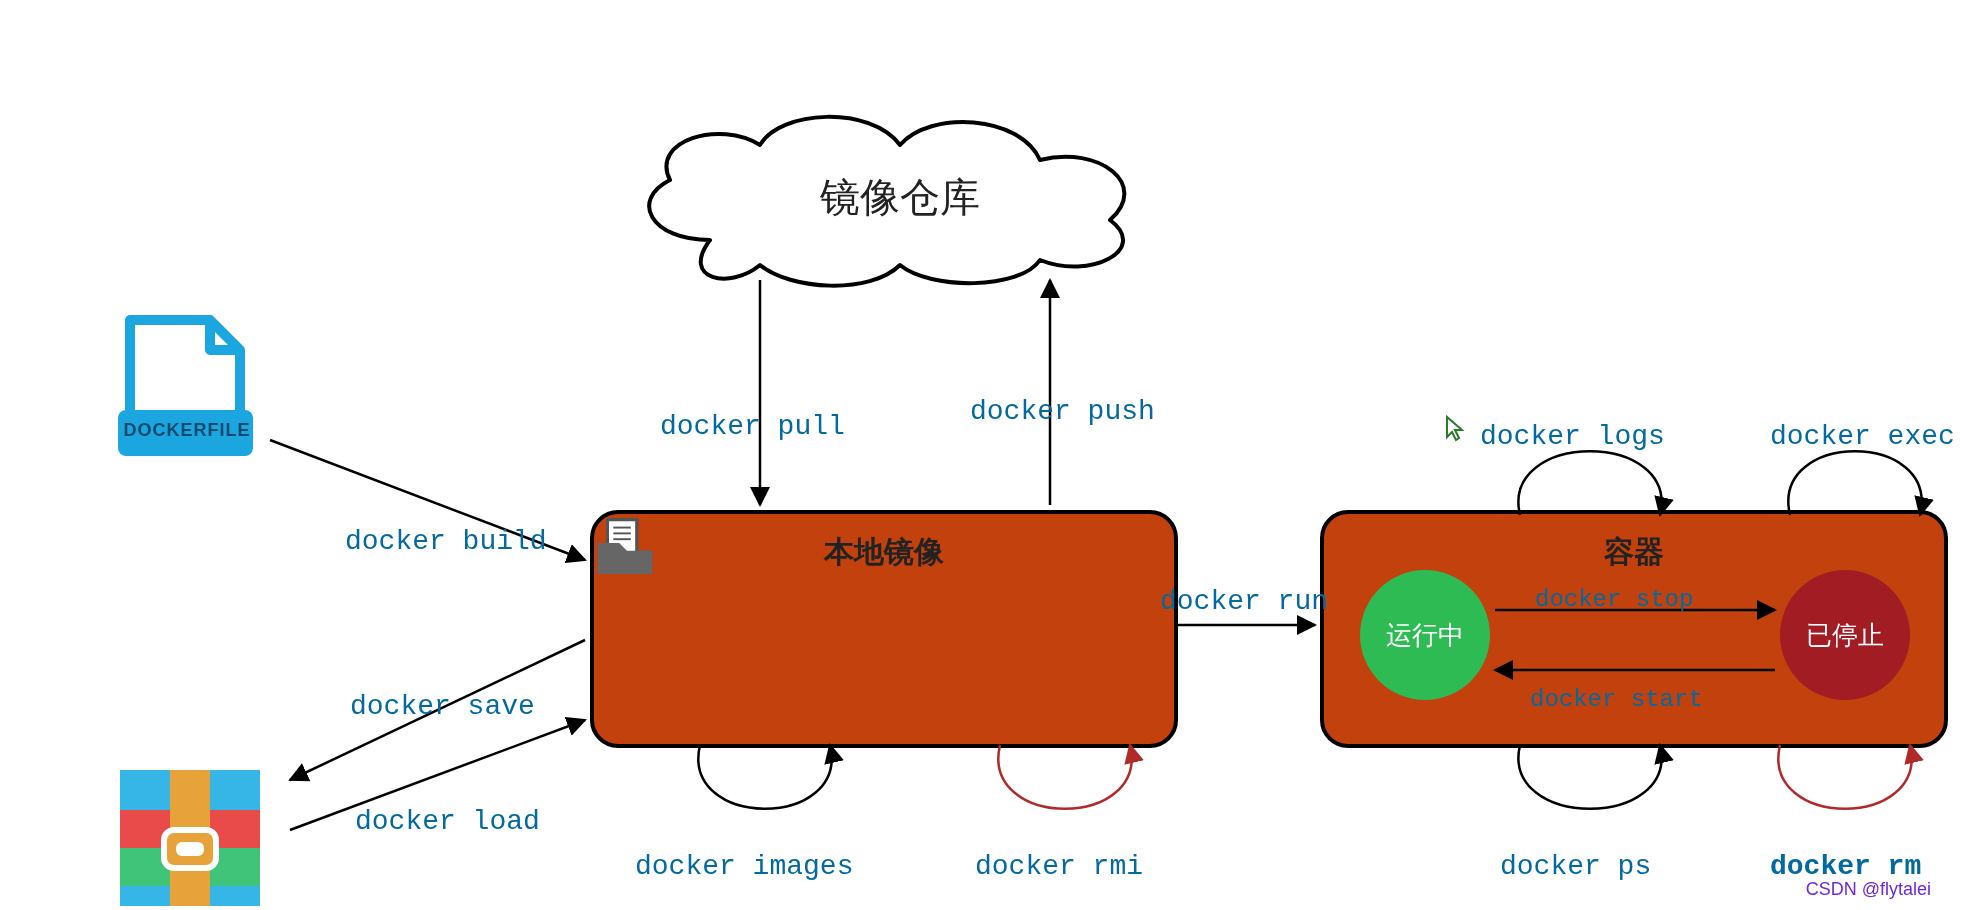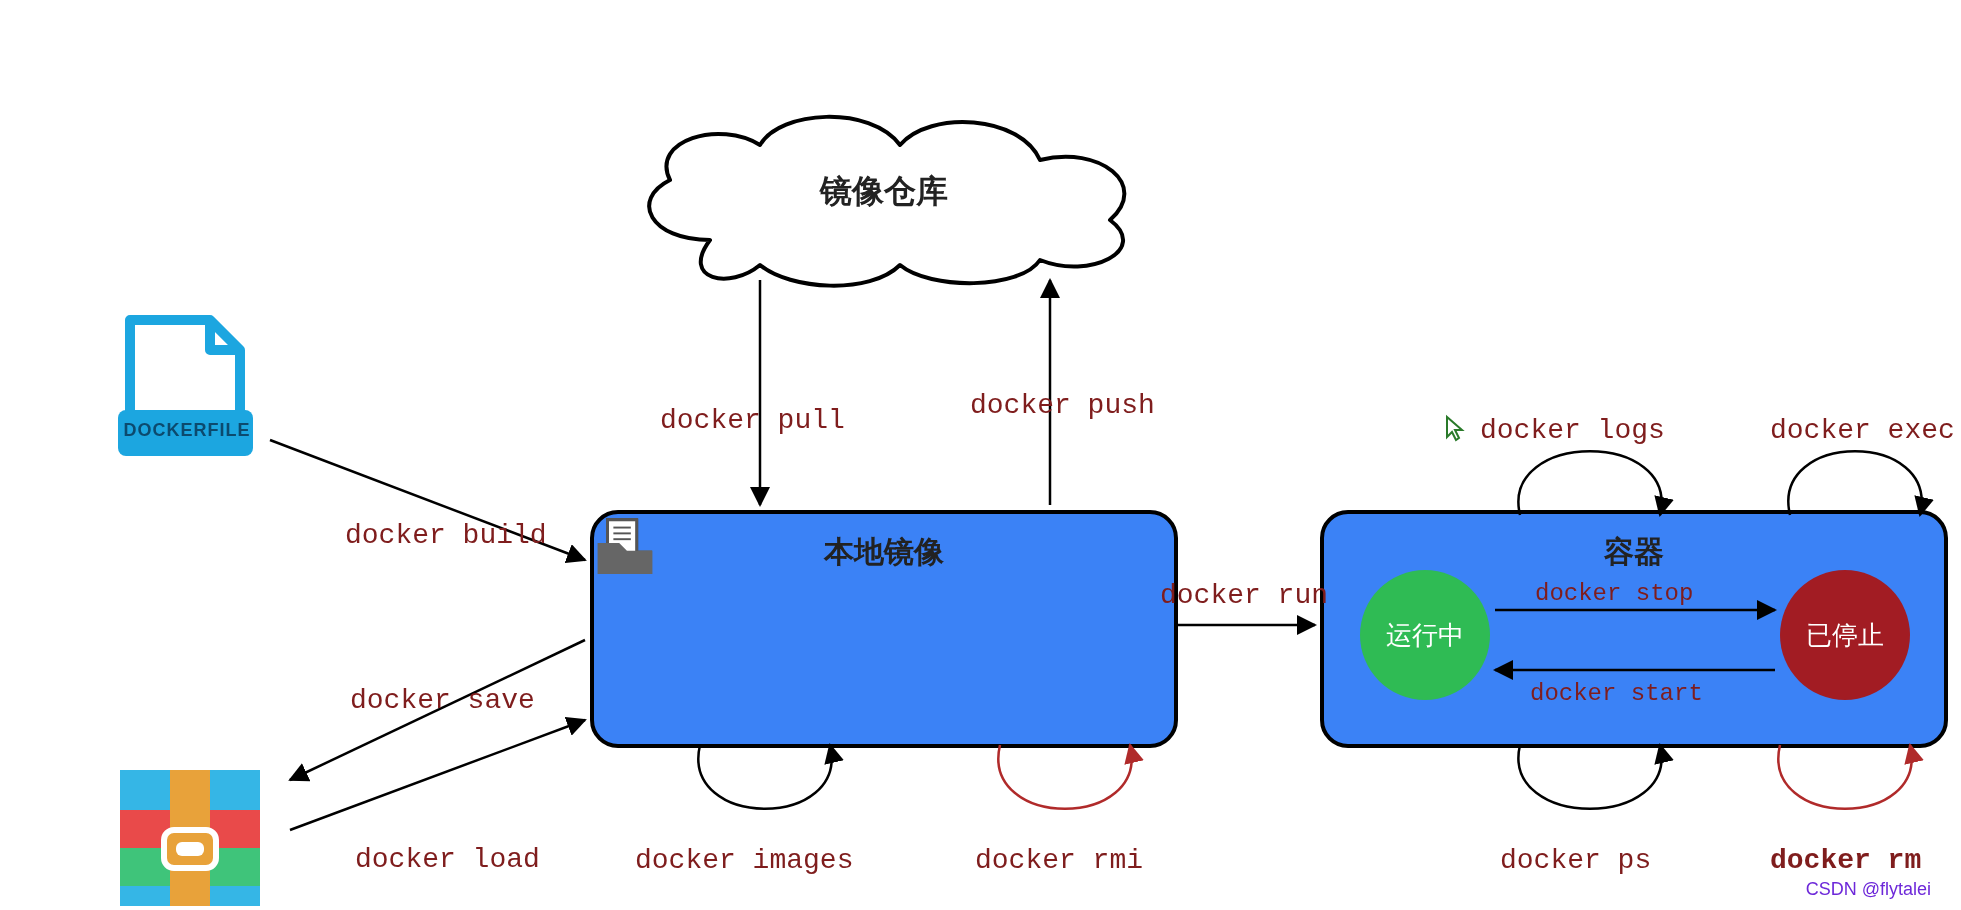--- a/index.html
+++ b/index.html
@@ -24,26 +24,27 @@
     font-size: 32px;
     white-space: nowrap;
   }
   .intro a {
     color: #6b21a8;
     text-decoration: underline;
   }
   .mono {
     font-family: ui-monospace, Menlo, Consolas, "Courier New", monospace;
     font-size: 28px;
-    color: #7f1d1d;
+    color: #0369a1;
+    margin-top: 6px;
   }
   .box {
     border: 4px solid #000;
     border-radius: 28px;
-    background: #3b82f6;
+    background: #c2410c;
     text-align: center;
   }
   .box-title {
     font-size: 30px;
     font-weight: 600;
     margin-top: 18px;
   }
   .circle {
     border-radius: 50%;
     display: flex;
@@ -73,21 +74,21 @@
              C60 150 40 110 80 90
              C60 50 130 30 170 55
              C190 20 280 15 310 55
              C340 20 430 25 450 70
              C510 55 560 95 520 130
              C560 160 500 190 450 170
              C430 200 340 200 310 175
              C280 205 200 200 170 175
              C140 200 90 190 120 150 Z" fill="#fff" stroke="#000" stroke-width="4" stroke-linejoin="round"></path>
   </svg>
-  <div class="abs" style="left:820px; top:170px; font-size:32px; font-weight:700;">镜像仓库</div>
+  <div class="abs" style="left:820px; top:170px; font-size:40px; font-weight:400;">镜像仓库</div>
 
   <div class="abs" style="left:110px; top:310px;">
     <svg width="150" height="180">
       <path d="M20 10 H100 L130 40 V120 Q130 135 115 135 H35 Q20 135 20 120 Z" fill="#fff" stroke="#1ca6e0" stroke-width="10" stroke-linejoin="round"></path>
       <path d="M100 10 V40 H130" fill="none" stroke="#1ca6e0" stroke-width="10" stroke-linejoin="round"></path>
       <rect x="8" y="100" width="135" height="46" rx="8" fill="#1ca6e0"></rect>
     </svg>
     <div style="position:absolute; left:12px; top:110px; width:130px; text-align:center; color:#0c4a6e; font-size:18px; font-weight:700; letter-spacing:1px;">DOCKERFILE</div>
   </div>
 
@@ -191,21 +192,21 @@
   <div class="abs" style="left:1445px; top:415px;">
     <svg width="20" height="26" viewBox="0 0 20 26">
       <path d="M2 2 L2 22 L7 17 L11 25 L14 23 L10 15 L17 15 Z" fill="#fff" stroke="#2a7a2a" stroke-width="2"></path>
     </svg>
   </div>
 
   <div class="abs mono" style="left:660px; top:405px;">docker pull</div>
   <div class="abs mono" style="left:970px;  top:390px;">docker push</div>
   <div class="abs mono" style="left:345px;  top:520px;">docker build</div>
   <div class="abs mono" style="left:350px;  top:685px;">docker save</div>
-  <div class="abs mono" style="left:355px;  top:844px;">docker load</div>
+  <div class="abs mono" style="left:355px;  top:800px;">docker load</div>
   <div class="abs mono" style="left:635px;  top:845px;">docker images</div>
   <div class="abs mono" style="left:975px;  top:845px;">docker rmi</div>
   <div class="abs mono" style="left:1160px; top:580px;">docker run</div>
   <div class="abs mono" style="left:1480px; top:415px;">docker logs</div>
   <div class="abs mono" style="left:1770px; top:415px;">docker exec</div>
   <div class="abs mono" style="left:1535px; top:580px; font-size:24px;">docker stop</div>
   <div class="abs mono" style="left:1530px; top:680px; font-size:24px;">docker start</div>
   <div class="abs mono" style="left:1500px; top:845px;">docker ps</div>
   <div class="abs mono" style="left:1770px; top:845px;font-weight:bold;">docker rm</div>
 

